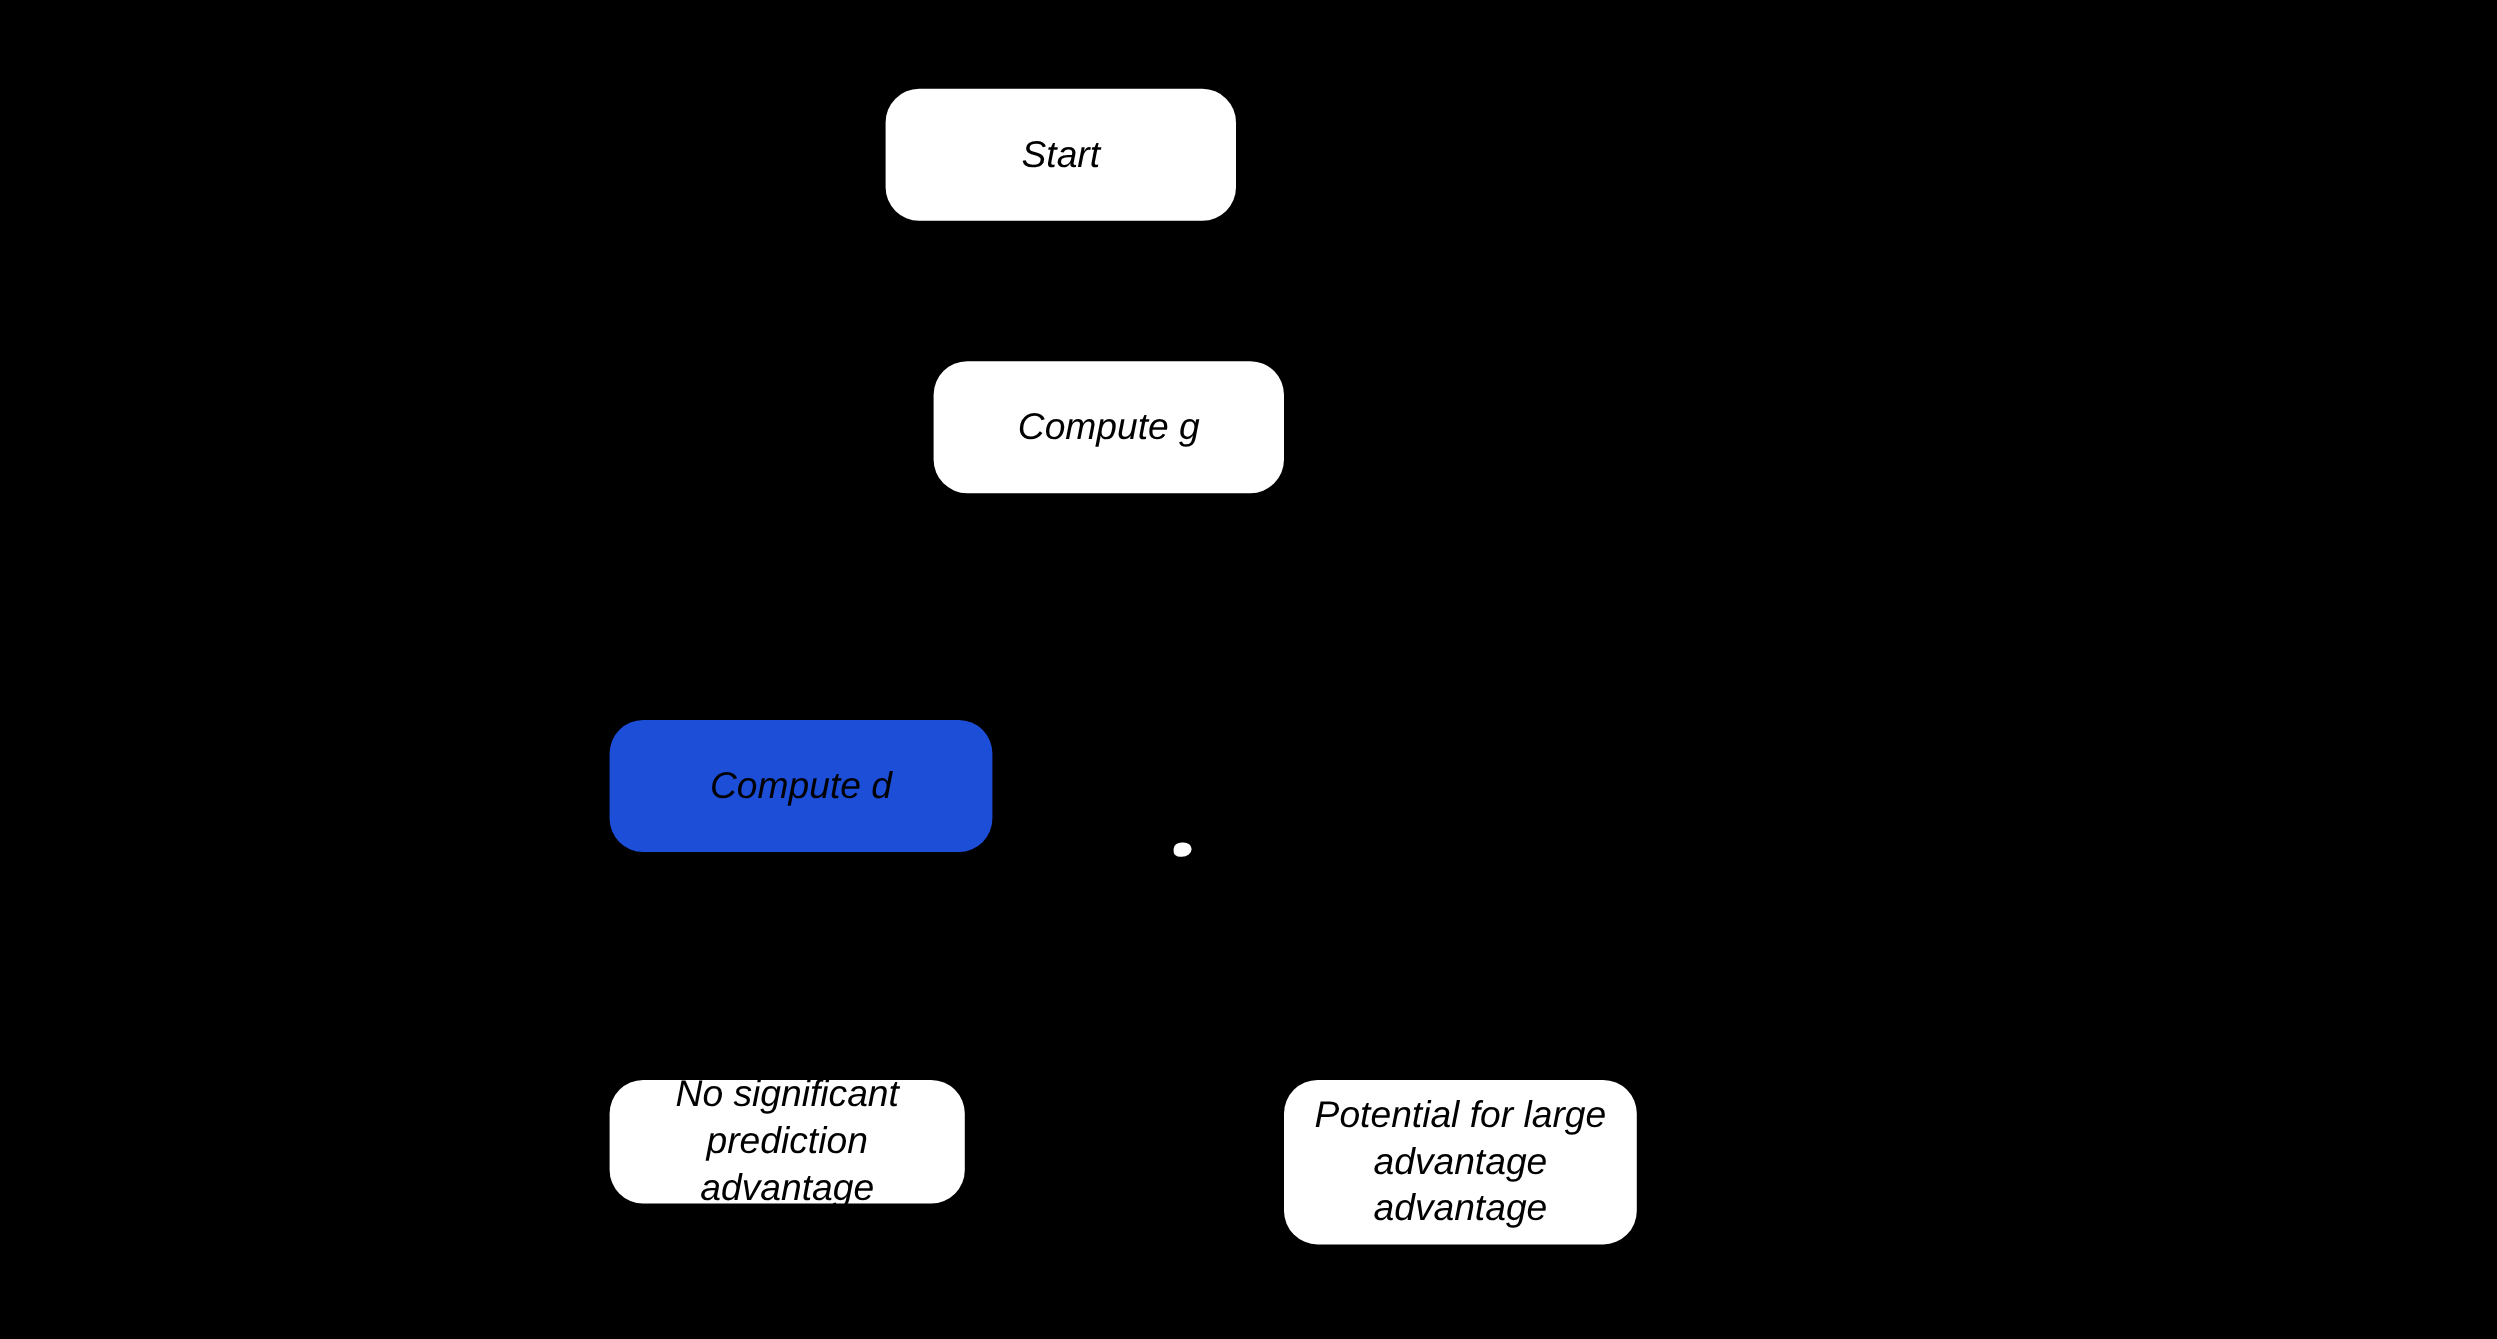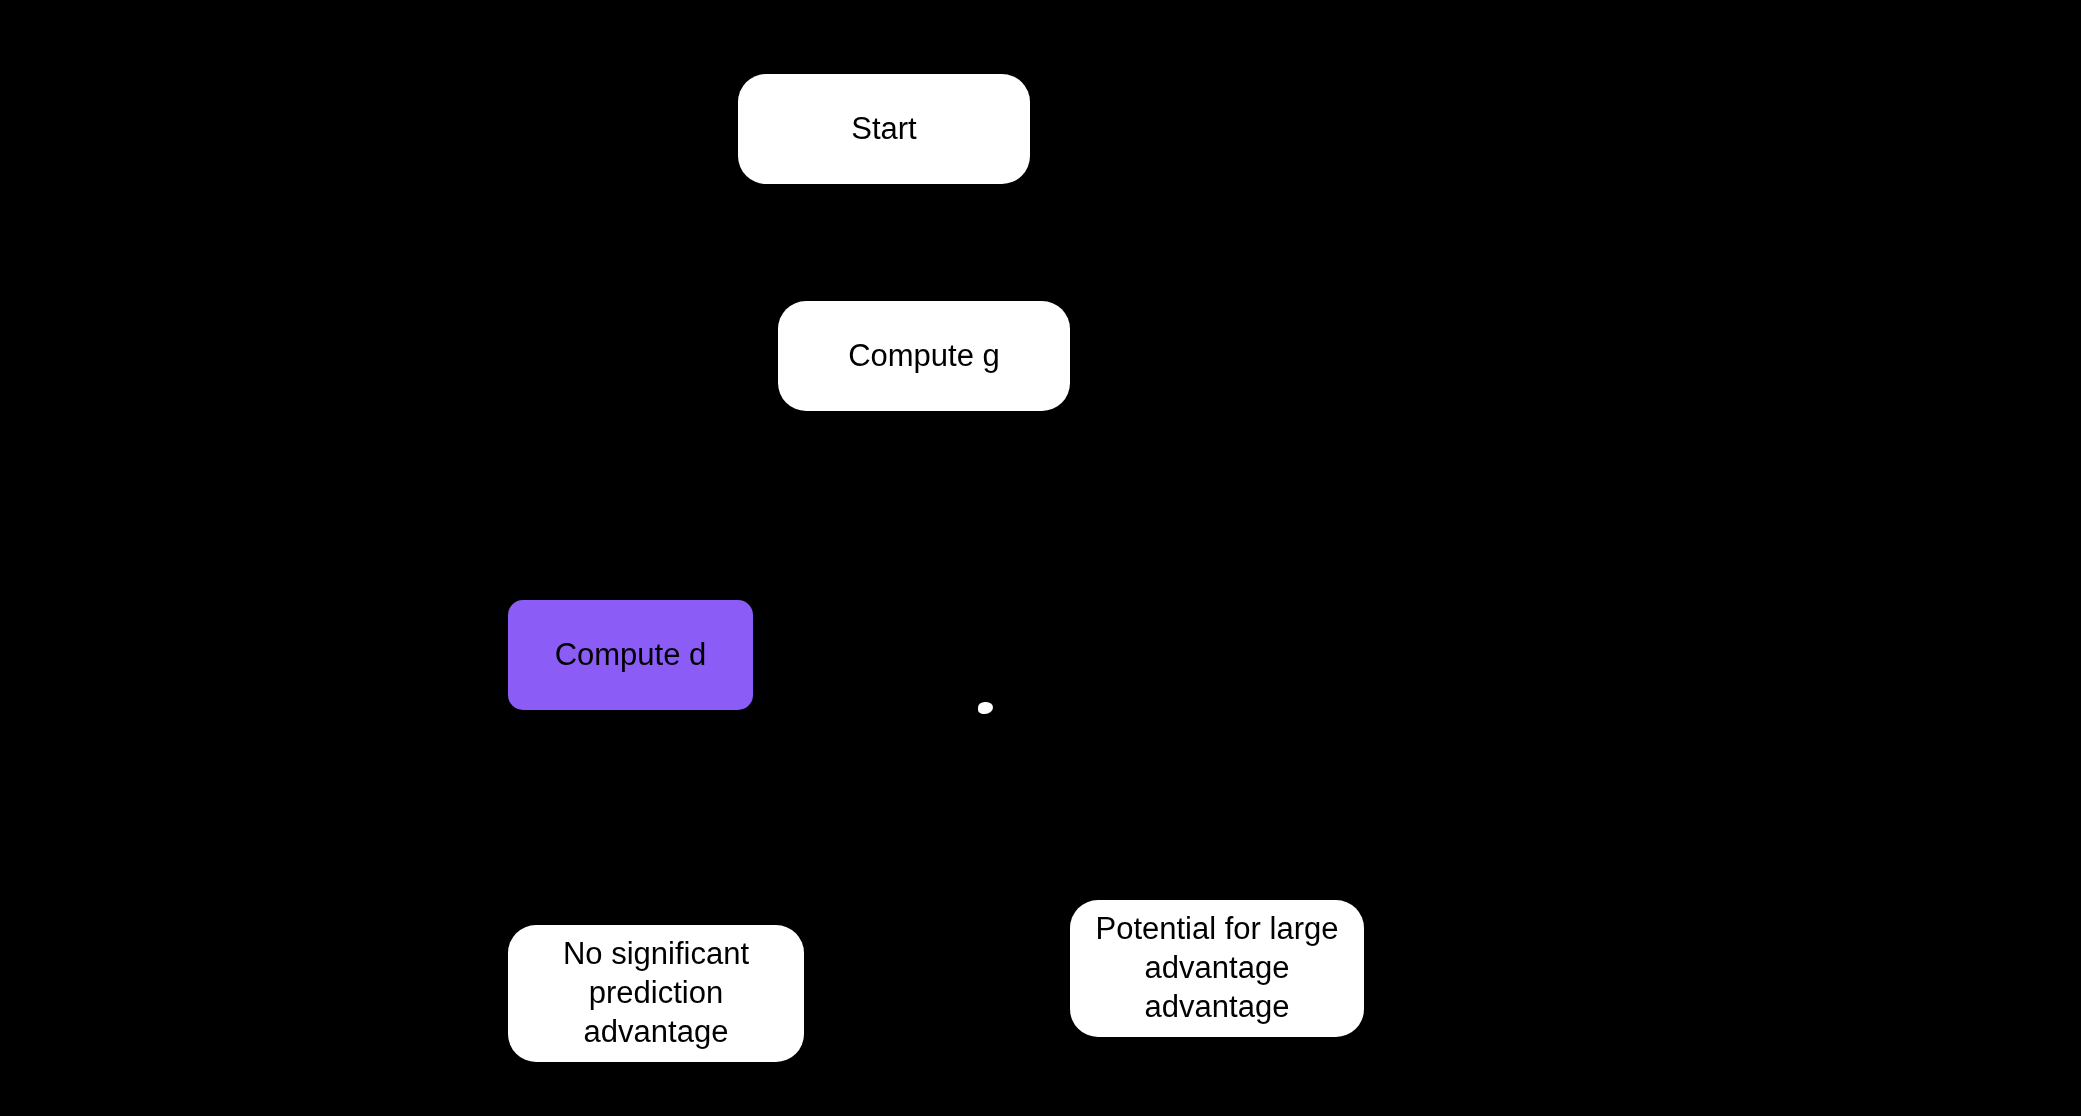--- a/index.html
+++ b/index.html
@@ -33,31 +33,31 @@
   .edge-fragment {
     position: absolute;
     background: #ffffff;
     border-radius: 50% 50% 60% 40%;
     z-index: 0;
   }
 </style>
 </head>
 <body>
 
-<div class="canvas" style="background: rgb(0, 0, 0); width: 2081px; height: 1116px;">
+<div class="canvas" style="background: rgb(0, 0, 0); width: 2081px; height: 1116px; font-style: italic;">
   <div class="edge-fragment" style="left: 978px; top: 702px; width: 15px; height: 12px;"></div>
 
 <div class="flow-node" style="left: 738px; top: 74px; width: 292px; height: 110px; background: rgb(255, 255, 255); color: rgb(0, 0, 0);">
       <span>Start</span>
     </div>
     <div class="flow-node" style="left: 738px; top: 301px; width: 292px; height: 110px; background: rgb(255, 255, 255); color: rgb(0, 0, 0); margin-left: 40px;">
       <span>Compute g</span>
     </div>
-    <div class="flow-node" style="left: 508px; top: 600px; width: 245px; height: 110px; background: #8b5cf6; color: rgb(0, 0, 0); border-radius: 15px;">
+    <div class="flow-node" style="left: 508px; top: 600px; width: 319px; height: 110px; background: #1d4ed8; color: rgb(0, 0, 0);">
       <span>Compute d</span>
     </div>
-    <div class="flow-node" style="left: 508px; top: 900px; width: 296px; height: 137px; background: rgb(255, 255, 255); color: rgb(0, 0, 0); margin-top: 25px;">
+    <div class="flow-node" style="left: 508px; top: 900px; width: 296px; height: 103px; background: rgb(255, 255, 255); color: rgb(0, 0, 0);">
       <span>No significant prediction advantage</span>
     </div>
     <div class="flow-node" style="left: 1070px; top: 900px; width: 294px; height: 137px; background: rgb(255, 255, 255); color: rgb(0, 0, 0);">
       <span>Potential for large advantage advantage</span>
     </div>
   </div>
 
 </body></html>

